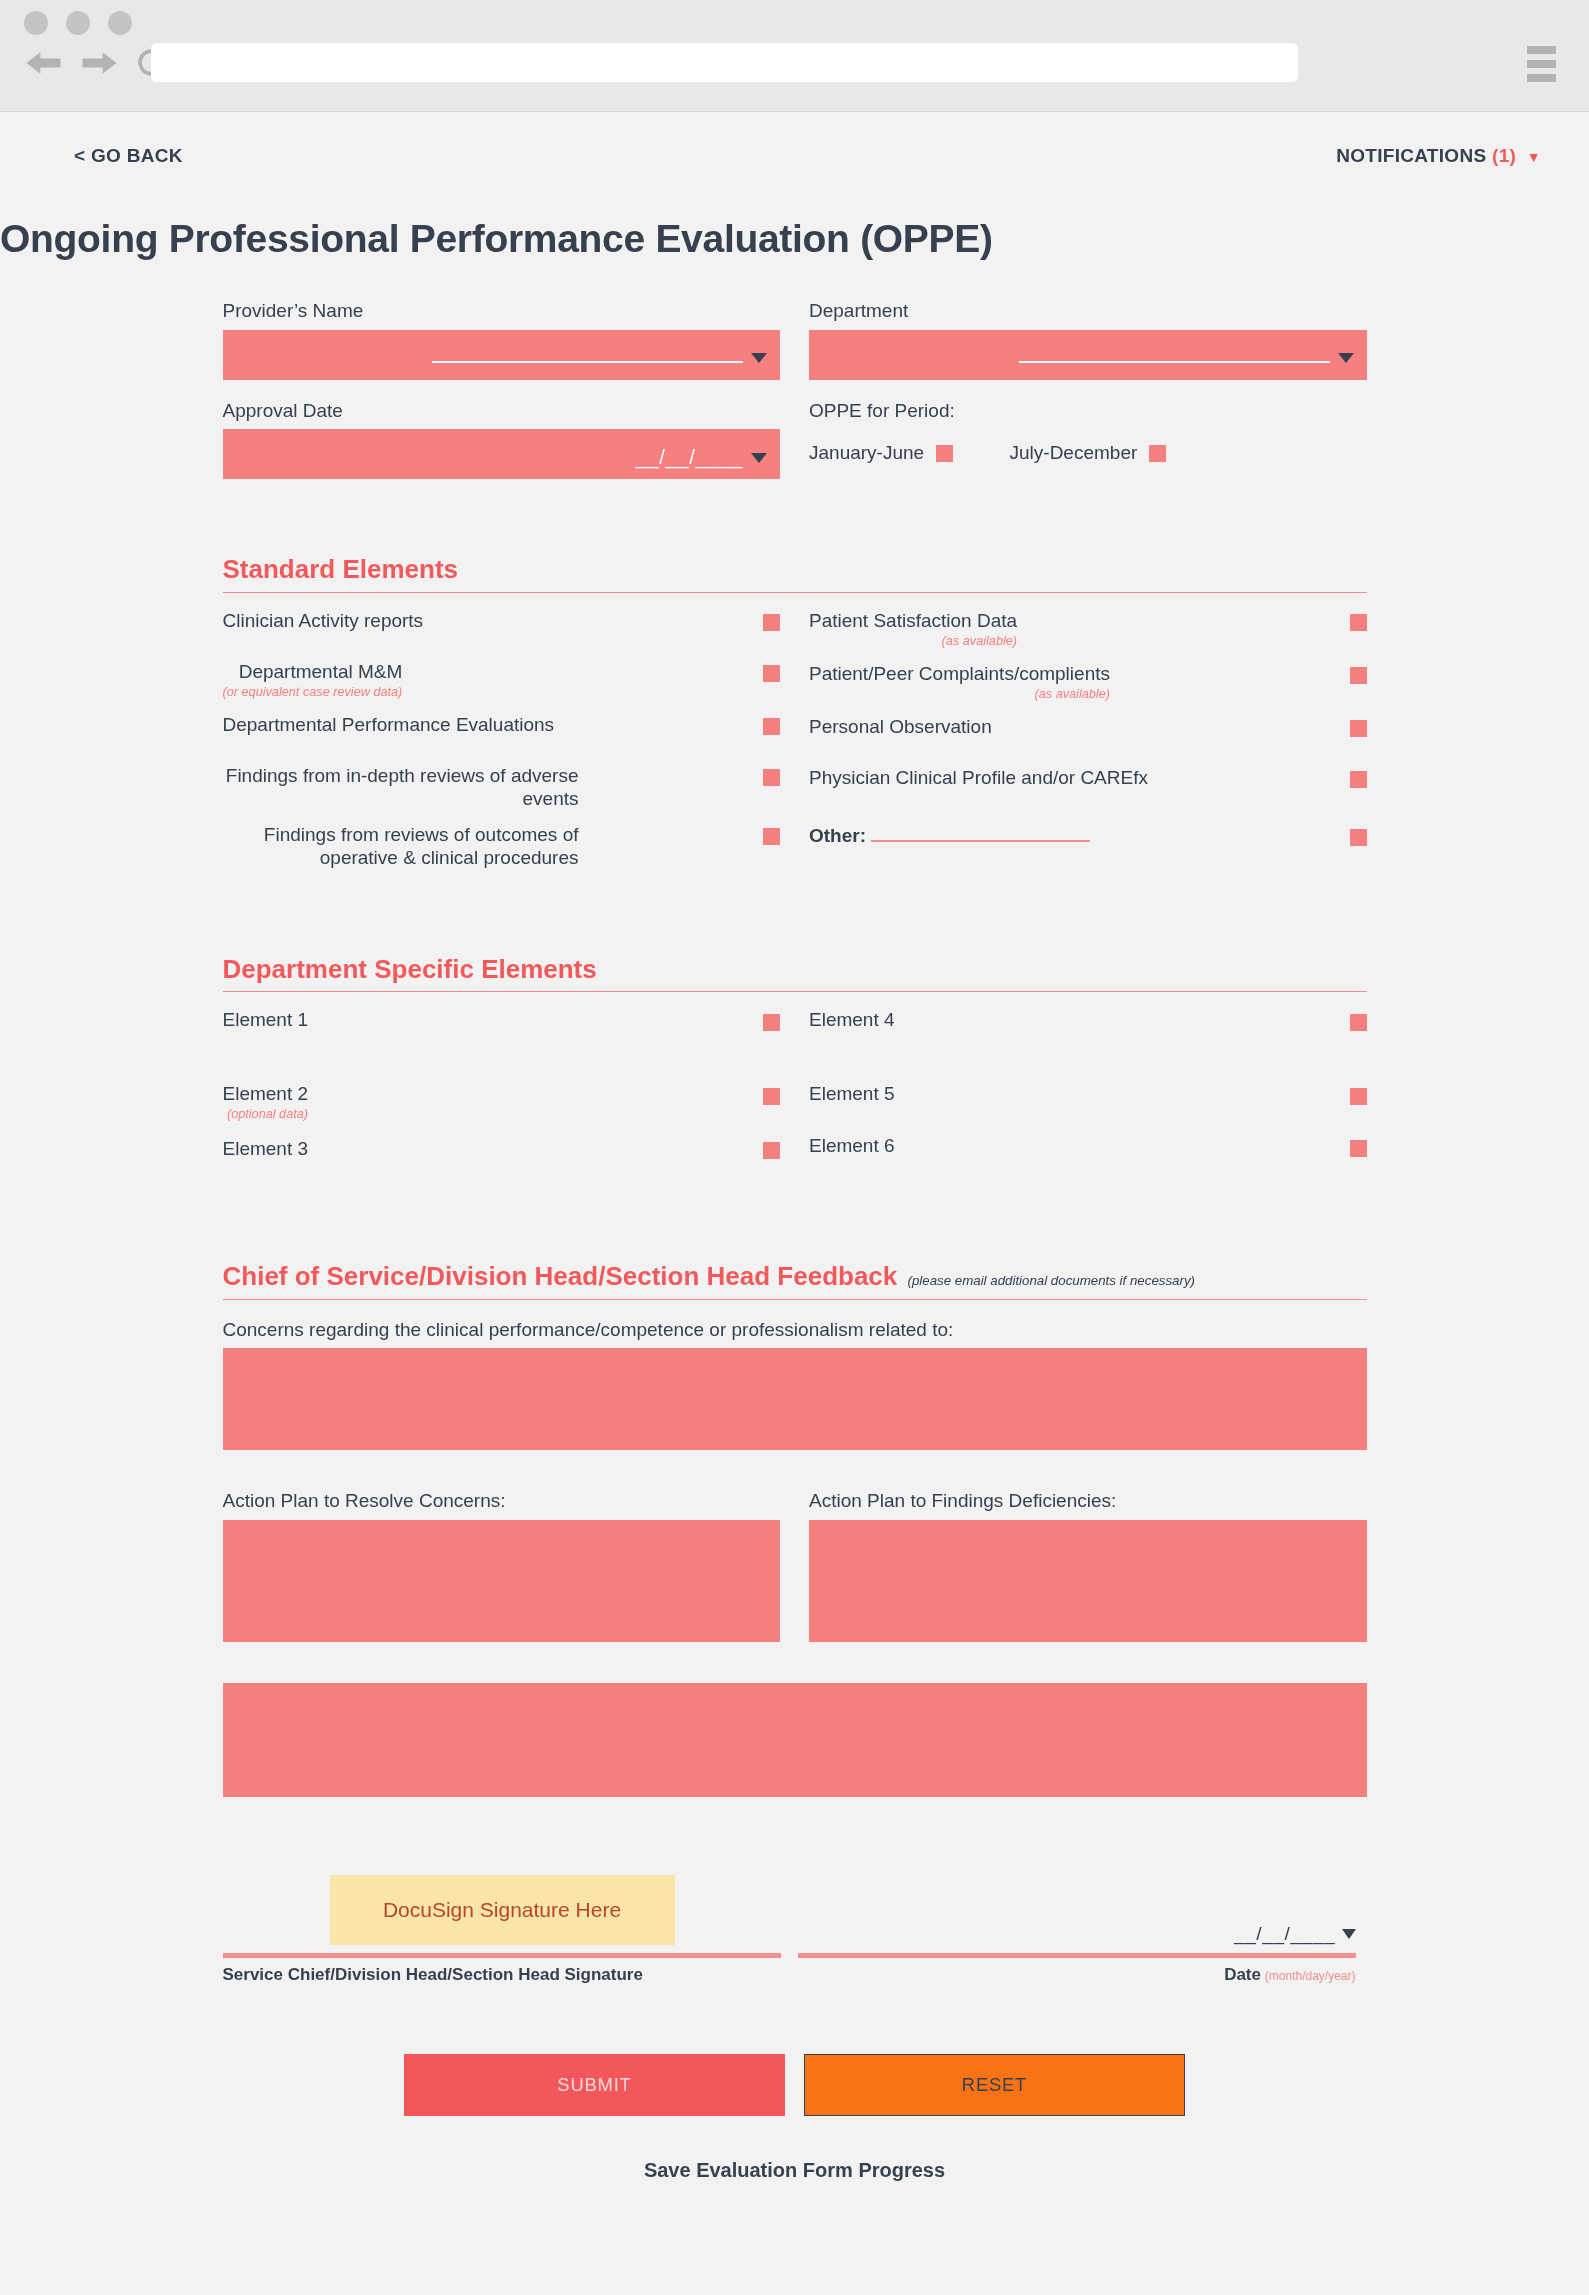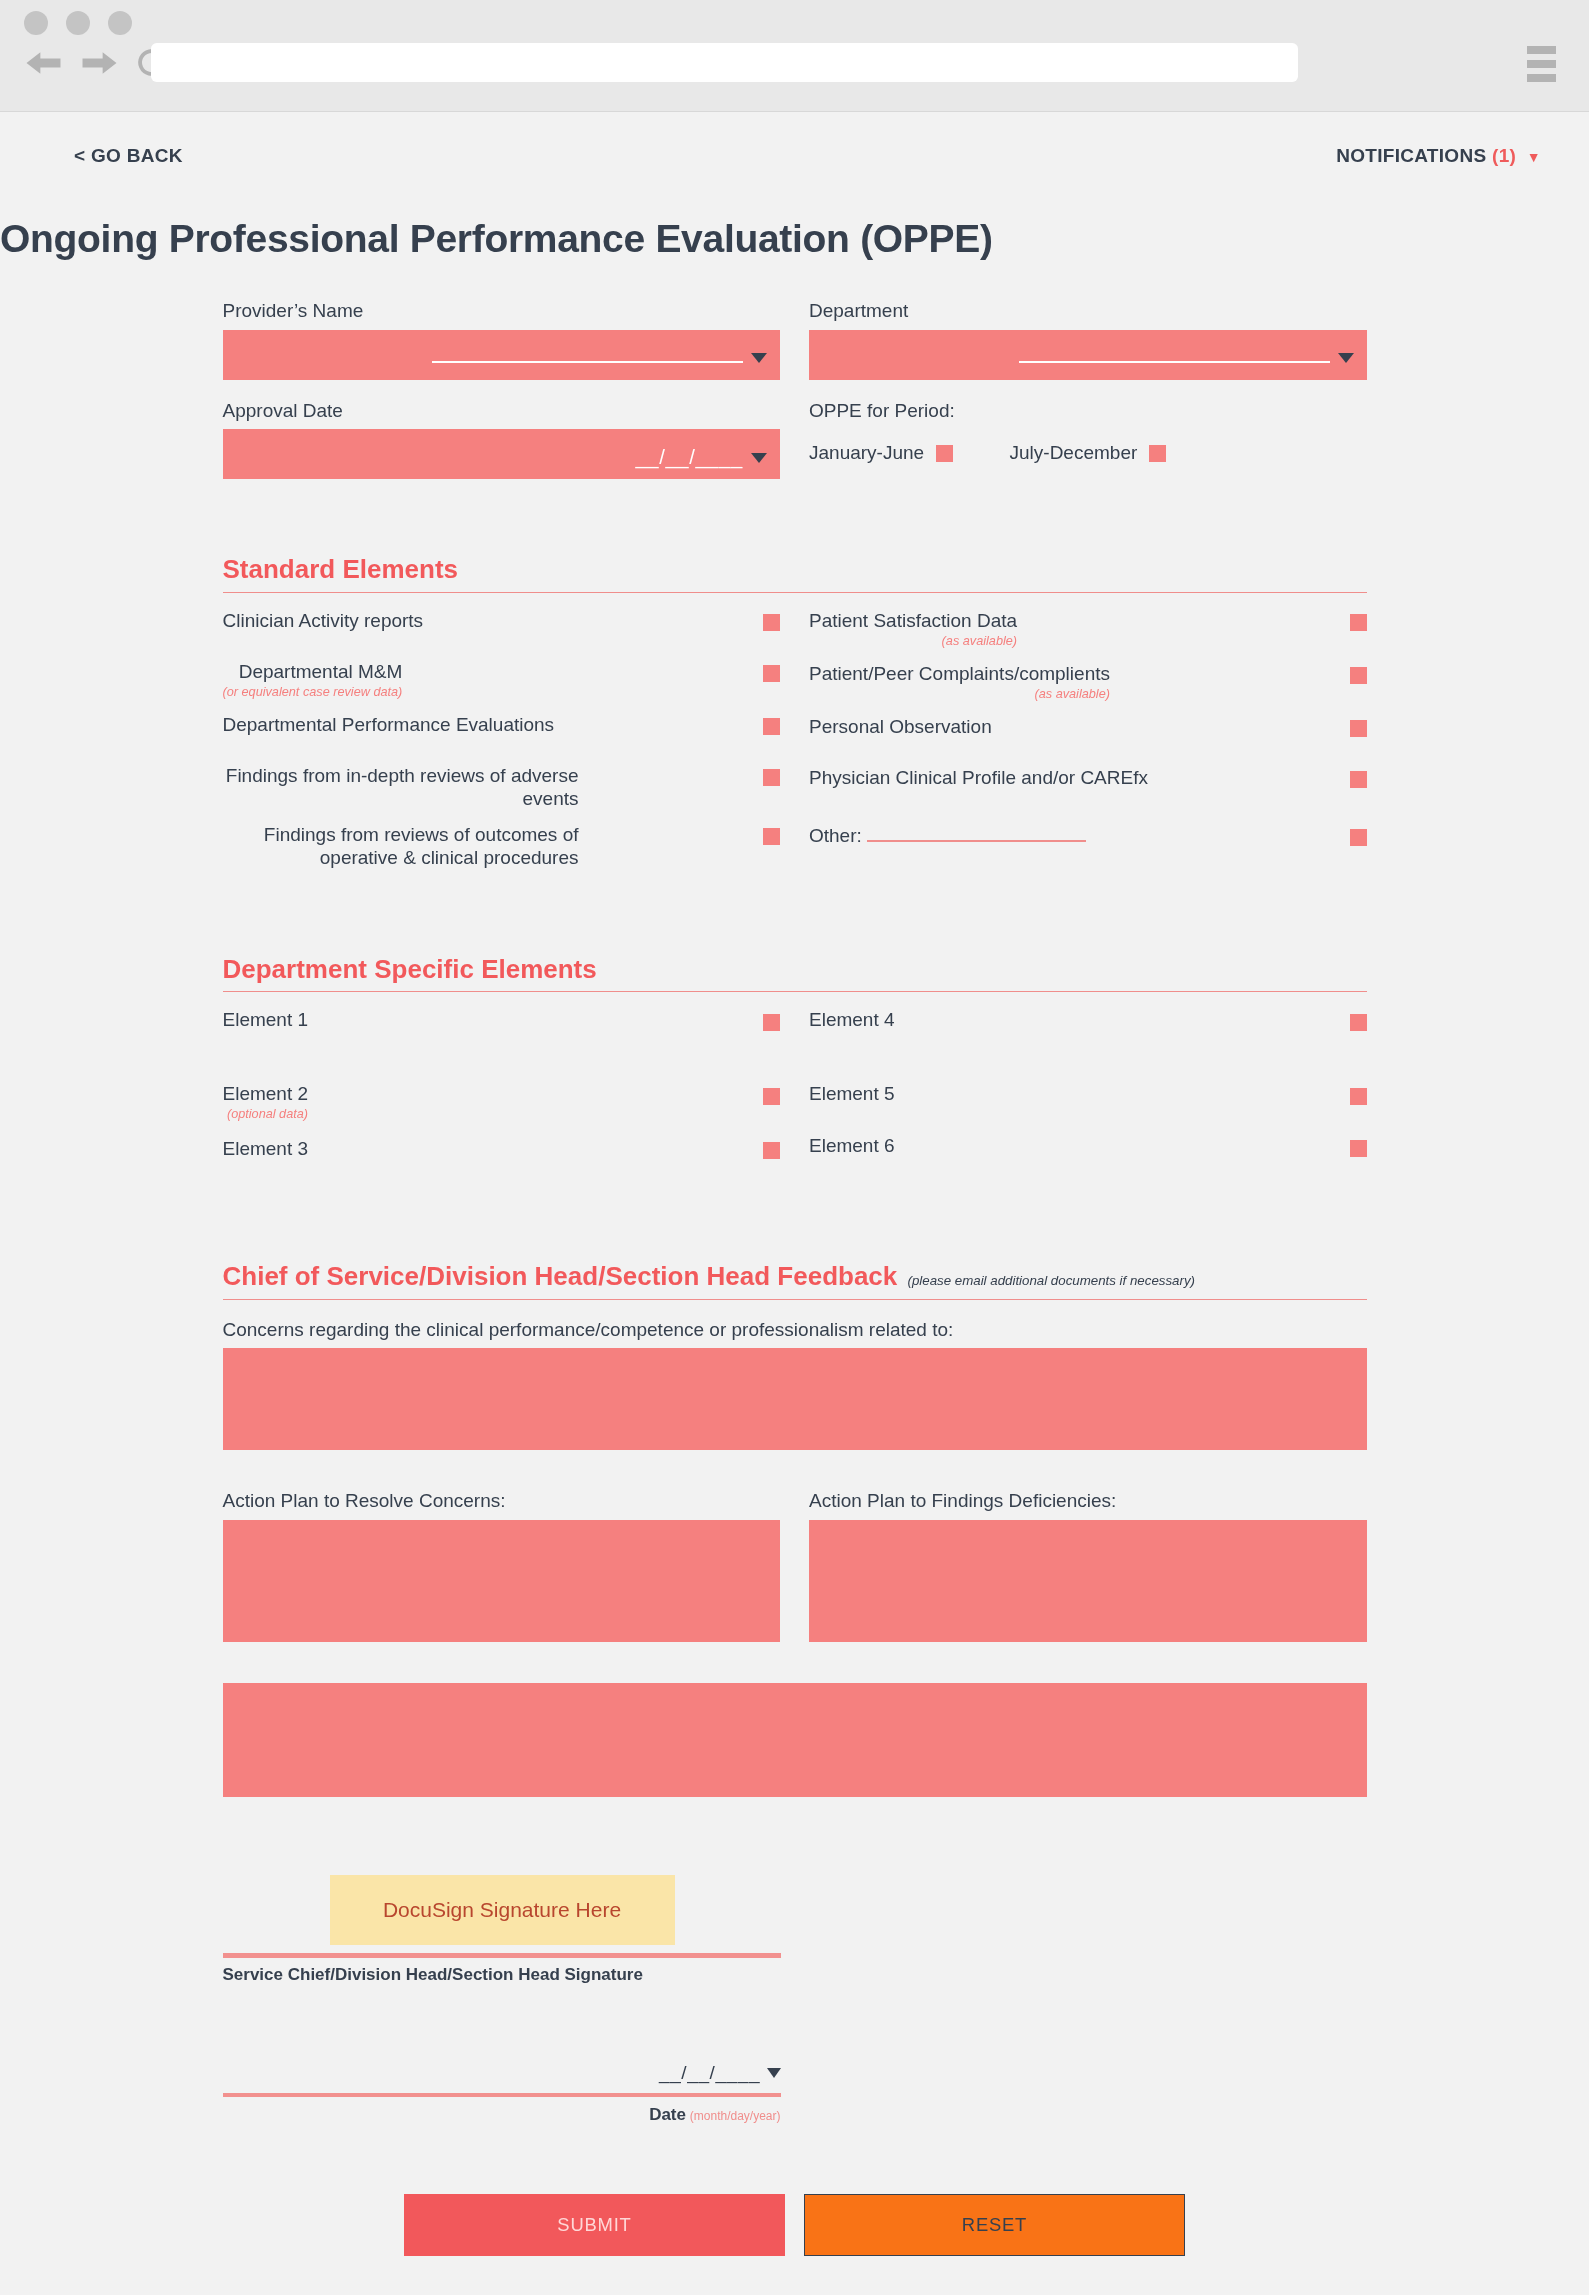--- a/index.html
+++ b/index.html
@@ -251,20 +251,21 @@
   
   .other-row {
     display: flex;
     align-items: center;
     justify-content: space-between;
   }
   .other-group {
     display: flex;
     align-items: flex-end;
     gap: 5px;
+    font-weight: bold;
   }
   .other-line {
     width: 219px;
     height: 1.9px;
     background: #f08e8c;
     margin-bottom: 5.1px;
   }
 
   
   .ta-label {
@@ -284,22 +285,21 @@
     color: #ffffff;
     padding: 9px;
   }
   .ta-full { height: 102px; }
   .ta-half { height: 122px; }
   .ta-wide { height: 114px; }
 
   
   .sig-area {
     display: flex;
-    gap: 29px;
-    flex-direction: column;
+    gap: 17px;
   }
   .sig-col { width: 558px; position: relative; }
 
   .docusign {
     background: #fae5a8;
     color: #b8462e;
     font-size: 21px;
     width: 345px;
     height: 70px;
     display: flex;

